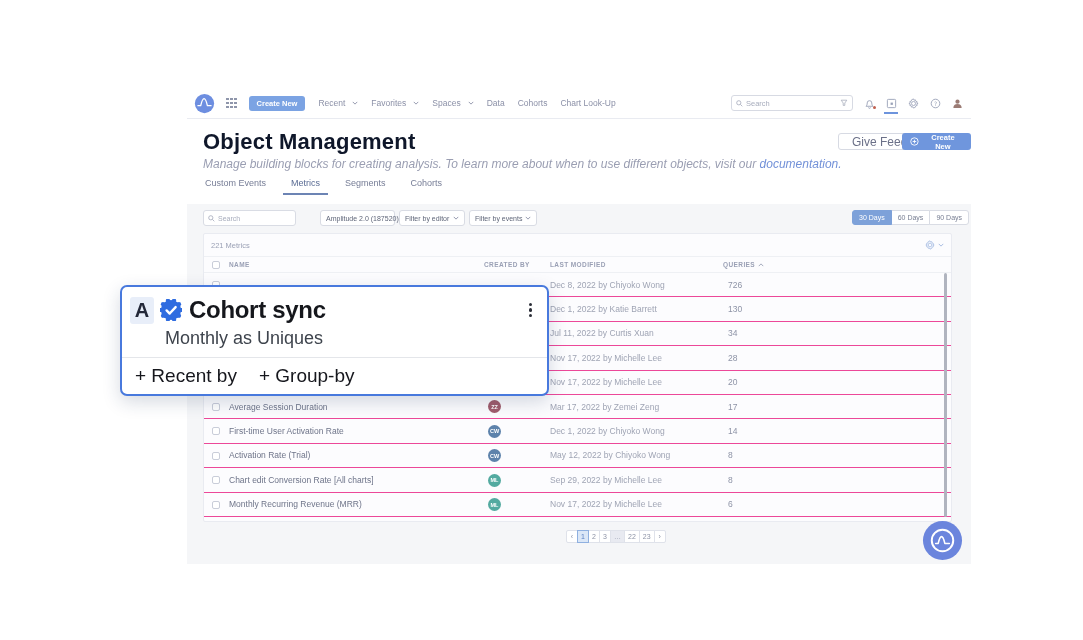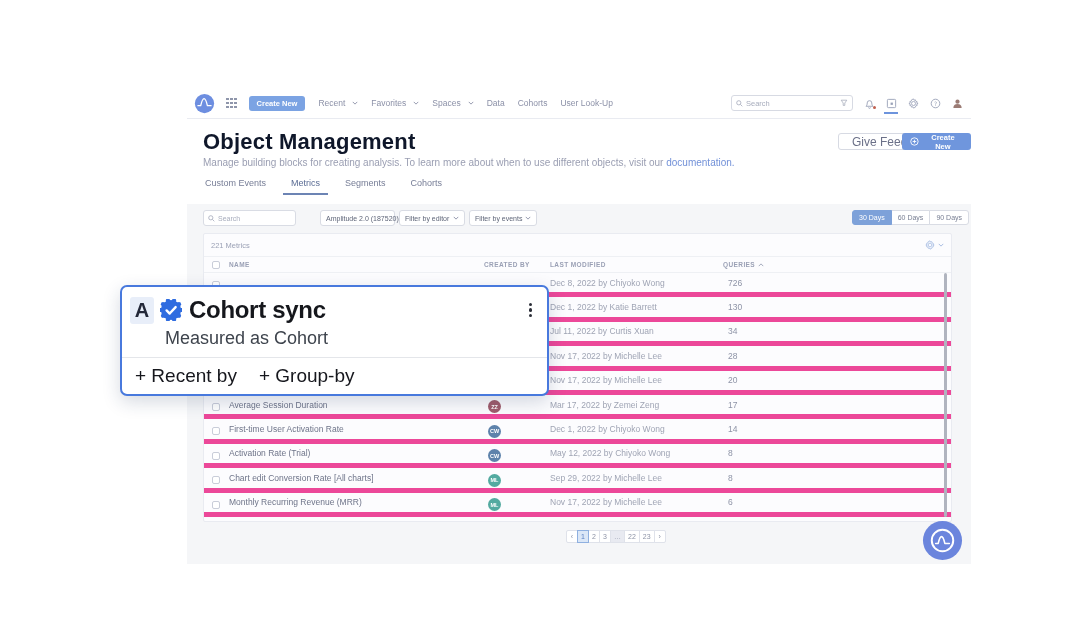--- a/index.html
+++ b/index.html
@@ -22,21 +22,21 @@
                 display:flex; align-items:center; padding:0 4px; gap:3px; }
   .search-box input { border:none; outline:none; flex:1; font-size:7.5px; color:#5f6679; min-width:0; background:transparent; }
   .search-box input::placeholder { color:#a8adbd; }
   .top-icon { position:relative; width:12px; height:12px; display:flex; align-items:center; justify-content:center; cursor:pointer; }
   .active-underline { position:absolute; left:-1px; bottom:-5px; width:14px; height:2px; background:#6d94dd; }
   .red-dot { position:absolute; right:-1px; bottom:0; width:3.5px; height:3.5px; border-radius:50%; background:#c0604f; }
 
   
   .page-header { position:absolute; left:187px; top:120px; width:784px; height:84px; background:#fff; }
   .page-title { position:absolute; left:16px; top:9px; font-size:22px; font-weight:bold; color:#0f172a; letter-spacing:.2px; }
-  .page-sub { position:absolute; left:16px; top:37px; font-size:10px; color:#9a9eb2; }
+  .page-sub { position:absolute; left:16px; top:37px; font-size:12px; color:#9a9eb2;font-style:italic; }
   .page-sub a { color:#7291d8; text-decoration:none; cursor:pointer; }
   .btn-feedback { position:absolute; left:651px; top:13px; height:17px; padding:0 13px; background:#fff;
                   border:1px solid #d7dae3; border-radius:3px; font-size:12px; color:#6b7088; display:flex; align-items:center; cursor:pointer; }
   .btn-create-hdr { position:absolute; left:715px; top:13px; height:17px; padding:0 8px; background:#6f96dd; border:none;
                     border-radius:3px; font-size:7.5px; font-weight:bold; color:#fff; display:flex; align-items:center; gap:4px; cursor:pointer; }
   .tabs { position:absolute; left:16px; top:58px; display:flex; gap:21px; }
   .tab { font-size:9px; color:#767d96; padding:0 2px 7px 2px; cursor:pointer; position:relative; white-space:nowrap; }
   .tab.active { color:#5a6c94; }
   .tab.active::after { content:""; position:absolute; left:-6px; right:-6px; bottom:0; height:2.5px; background:#6c84b4; }
 
@@ -60,21 +60,21 @@
   .count-row { position:absolute; left:0; right:0; top:0; height:22px; display:flex; align-items:center; padding:0 7px; }
   .count-label { font-size:7.5px; color:#9ba1b5; }
   .col-settings { margin-left:auto; display:flex; align-items:center; gap:3px; cursor:pointer; }
 
   .thead { position:absolute; left:0; right:0; top:22px; height:17px; border-top:1px solid #eef0f4; border-bottom:1px solid #eef0f4; }
   .th { position:absolute; top:0; height:100%; display:flex; align-items:center; font-size:6.5px; font-weight:bold;
         letter-spacing:.4px; color:#9aa0b5; gap:3px; }
   .checkbox { width:8px; height:8px; border:1px solid #c9cdd9; border-radius:2px; background:#fff; cursor:pointer; }
 
   .tbody { position:absolute; left:0; right:0; top:39px; }
-  .trow { position:relative; height:24.4px; border-bottom:5px solid #ec4899;text-decoration:underline; }
+  .trow { position:relative; height:24.4px; border-bottom:1px solid #ec4899;text-decoration:underline; }
   .cell-check { position:absolute; left:8px; top:8px; }
   .cell-name { position:absolute; left:25px; top:0; height:100%; display:flex; align-items:center; font-size:8.5px; color:#6e7489; }
   .avatar { position:absolute; left:284px; top:5.5px; width:13px; height:13px; border-radius:50%;
             color:#fff; font-size:5.5px; font-weight:bold; display:flex; align-items:center; justify-content:center; }
   .cell-mod { position:absolute; left:346px; top:0; height:100%; display:flex; align-items:center; font-size:8.5px; color:#9fa4b4; }
   .cell-q { position:absolute; left:524px; top:0; height:100%; display:flex; align-items:center; font-size:8.5px; color:#8d93a6; }
   .vscroll { position:absolute; right:4px; top:39px; width:3px; height:244px; background:#b0b4bf; border-radius:2px; cursor:pointer; }
 
   .pagination { position:absolute; left:379px; top:326px; display:flex; }
   .pg { height:13px; min-width:12px; padding:0 3px; margin-left:-1px; border:1px solid #dfe2ea; background:#fff;
@@ -146,21 +146,21 @@
           <path d="M1 1 L4 4 L7 1" stroke="#8b90a7" fill="none" stroke-width="1.2"></path>
         </svg>
     </span>
     <span class="nav-item">
         <span>Data</span>
       </span>
     <span class="nav-item">
         <span>Cohorts</span>
       </span>
     <span class="nav-item">
-        <span>User Look-Up</span>
+        <span>Chart Look-Up</span>
       </span>
 
     <span class="top-right">
       <span class="search-box">
         <svg width="7" height="7" viewBox="0 0 10 10">
             <circle cx="4" cy="4" r="3" stroke="#a8adbd" fill="none" stroke-width="1.2"></circle>
             <path d="M6.3 6.3 L9 9" stroke="#a8adbd" stroke-width="1.2"></path>
           </svg>
         <input type="text" placeholder="Search" style="">
         <svg width="8" height="8" viewBox="0 0 10 10">
@@ -397,21 +397,21 @@
           <path d="M6 10.4 L8.8 13.2 L14.2 7.4" stroke="#ffffff" stroke-width="2.2" fill="none" stroke-linecap="round" stroke-linejoin="round"></path>
         </svg>
       </span>
       <span class="card-title">Cohort sync</span>
       <span class="kebab">
           <i></i>
           <i></i>
           <i></i>
         </span>
     </div>
-    <div class="card-sub">Measured as Cohort</div>
+    <div class="card-sub">Monthly as Uniques</div>
     <div class="card-divider"></div>
     <div class="card-actions">
       <span class="card-action">+ Recent by</span>
       <span class="card-action">+ Group-by</span>
     </div>
   </div>
 
 </div>
 
 </body></html>

